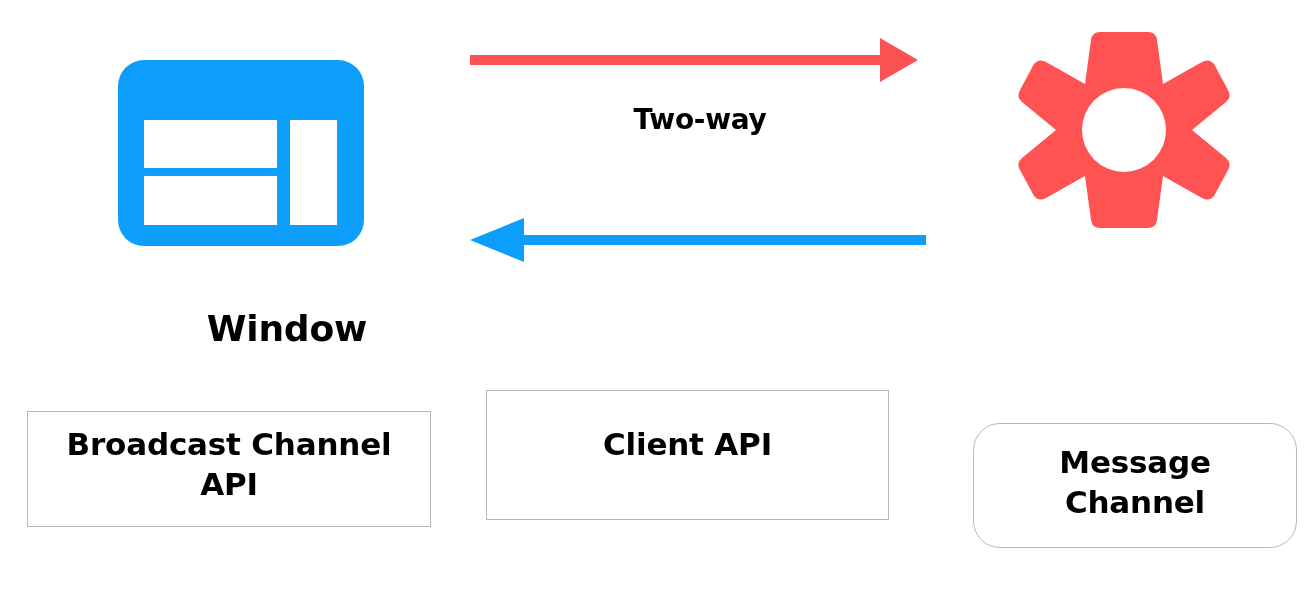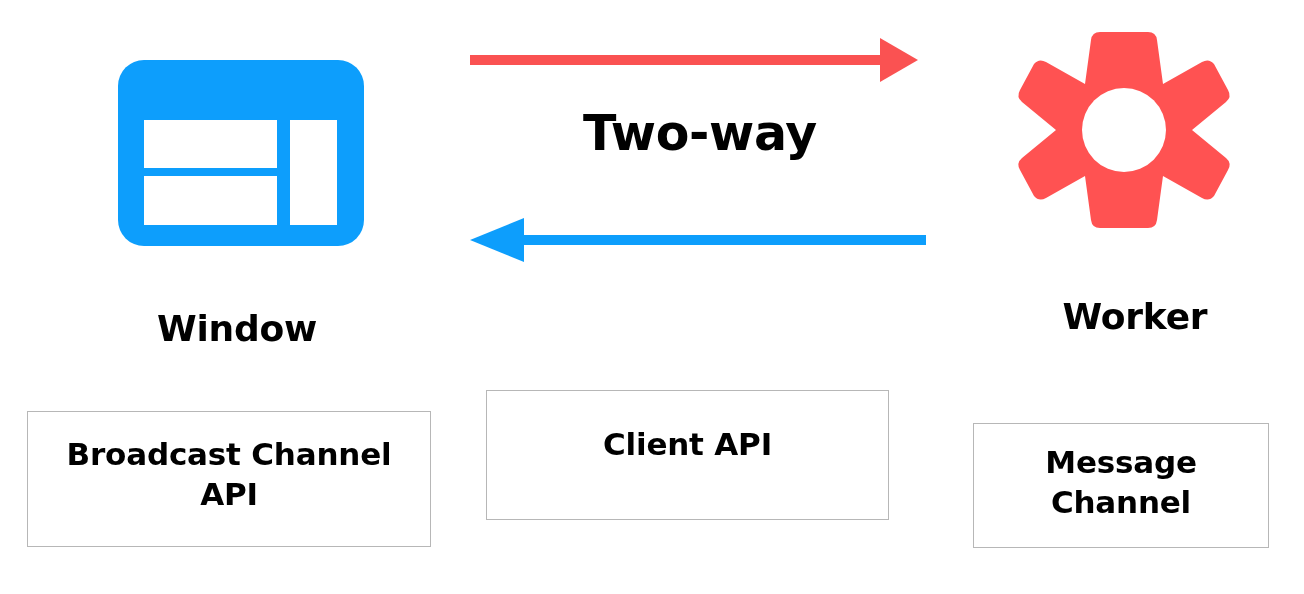--- a/index.html
+++ b/index.html
@@ -46,32 +46,32 @@
   }
   .arrow-layer svg { display: block; width: 100%; height: 100%; }
 
   
   .center-caption {
     position: absolute;
     left: 470px;
     top: 102px;
     width: 460px;
     text-align: center;
-    font-size: 49px;
+    font-size: 28px;
     font-weight: bold;
     line-height: 1.32;
     color: #000000;
     letter-spacing: -0.3px;
   }
   .center-caption .cap-line { display: block; }
 
   
   .node-label {
     position: absolute;
-    text-align: center;
+    text-align: right;
     font-size: 36px;
     font-weight: bold;
     color: #000000;
     letter-spacing: -0.2px;
   }
   .label-window { left: 107px; top: 308px; width: 260px; }
   .label-worker { left: 1005px; top: 296px; width: 260px; }
 
   
   .api-box {
@@ -86,25 +86,25 @@
   }
   .api-box .api-text {
     font-size: 31px;
     font-weight: bold;
     color: #000000;
     line-height: 1.28;
     letter-spacing: -0.2px;
     padding: 0 10px;
     white-space: pre-line;
   }
-  .api-box-0 { left: 27px;  top: 411px; width: 404px; height: 136px; }
+  .api-box-0 { left: 27px;  top: 411px; width: 404px; height: 116px; }
   .api-box-0 .api-text { transform: translateY(-4px); }
   .api-box-1 { left: 486px; top: 390px; width: 403px; height: 130px; }
   .api-box-1 .api-text { transform: translateY(-10px); }
-  .api-box-2 { left: 973px; top: 423px; width: 296px; height: 125px; }
+  .api-box-2 { left: 973px; top: 423px; width: 324px; height: 125px; border-radius: 27px; }
   .api-box-2 .api-text { transform: translateY(-3px); }
 </style>
 </head>
 <body>
 
 <div id="stage">
 
   <div class="window-icon">
     <svg viewBox="0 0 246 186" xmlns="http://www.w3.org/2000/svg">
       <rect x="0" y="0" width="246" height="186" rx="26" ry="26" fill="#0D9EFC"></rect>
@@ -168,21 +168,20 @@
         <polygon points="524,218 524,262 470,240" fill="#0D9EFC"></polygon>
       </g>
     </svg>
   </div>
 
   <div class="center-caption">
     <span class="cap-line">Two-way</span>
   </div>
 
   <div class="node-label label-window">Window</div>
-  <div class="node-label label-worker">Worker</div>
 
   <div class="api-box api-box-0">
     <span class="api-text">Broadcast Channel
 API</span>
   </div>
 
   <div class="api-box api-box-1">
     <span class="api-text">Client API</span>
   </div>
 

